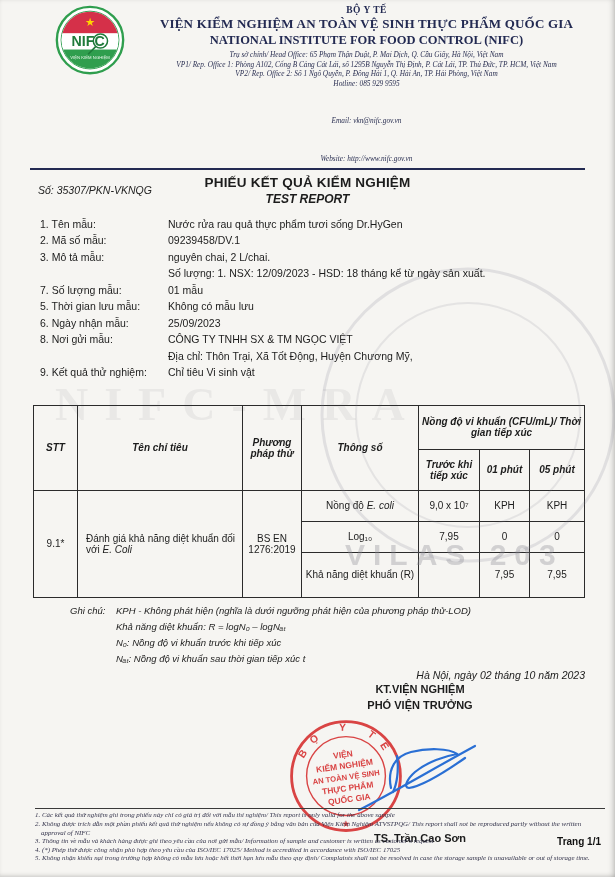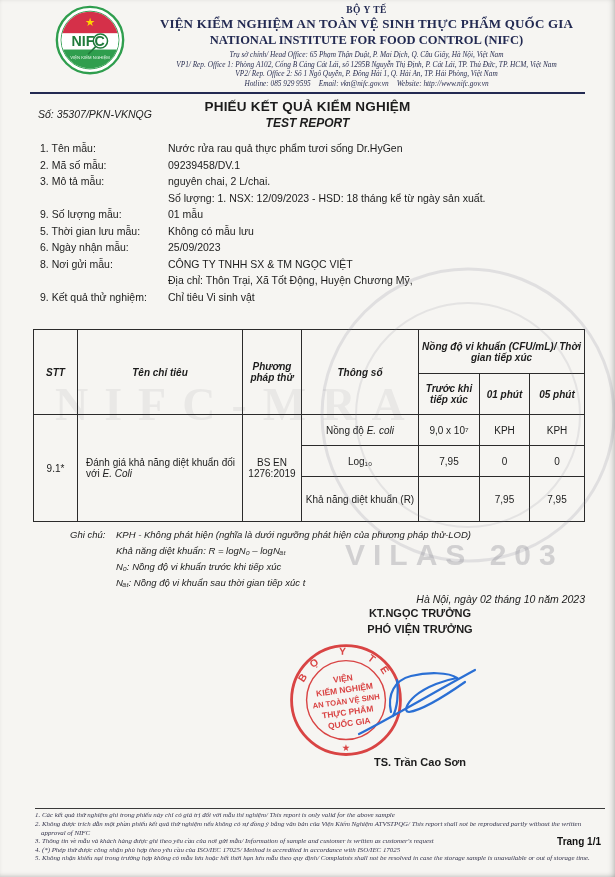--- a/index.html
+++ b/index.html
@@ -15,21 +15,21 @@
   .wm-mra{left:55px;top:378px;font-size:46px;font-weight:bold;letter-spacing:16px;color:rgba(70,70,90,0.07);font-family:"Liberation Serif",serif;}
   .wm-vilas{left:345px;top:538px;font-size:30px;font-weight:bold;letter-spacing:8px;color:rgba(140,140,148,0.35);}
   
   .header{display:flex;align-items:flex-start;padding:5px 10px 2px 52px;}
   .logo{width:76px;height:72px;flex:0 0 76px;}
   .head-text{flex:1;text-align:center;font-family:"Liberation Serif",serif;color:#232a52;}
   .ministry{font-size:9.5px;font-weight:bold;letter-spacing:.5px;}
   .inst-vi{font-size:13px;font-weight:bold;letter-spacing:.2px;margin-top:1px;}
   .inst-en{font-size:12.5px;font-weight:bold;margin-top:1px;}
   .addr{font-size:7.3px;font-style:italic;line-height:9.6px;margin-top:2px;color:#2a2f52;}
-  .addr-contact{display:flex;justify-content:center;gap:8px;}
+  .addr-contact{display:flex;justify-content:center;gap:28px;flex-direction:column;}
   .head-rule{height:0;border-top:2px solid #232a52;margin:2px 30px 0 30px;}
   
   .title-row{position:relative;margin-top:5px;}
   .doc-number{position:absolute;left:38px;top:9px;font-size:10.5px;font-style:italic;color:#222;}
   .titles{text-align:center;}
   .title-vi{font-size:13.5px;font-weight:bold;letter-spacing:.2px;}
   .title-en{font-size:12px;font-weight:bold;font-style:italic;margin-top:2px;}
   
   .fields{margin:10px 30px 0 40px;font-size:10.5px;}
   .frow{display:flex;line-height:16.5px;}
@@ -132,21 +132,21 @@
     </div>
     <div class="frow">
       <div class="flabel">3. Mô tả mẫu:</div>
       <div class="fvalue">nguyên chai, 2 L/chai.</div>
     </div>
     <div class="frow">
       <div class="flabel"></div>
       <div class="fvalue">Số lượng: 1. NSX: 12/09/2023 - HSD: 18 tháng kể từ ngày sản xuất.</div>
     </div>
     <div class="frow">
-      <div class="flabel">9. Số lượng mẫu:</div>
+      <div class="flabel">7. Số lượng mẫu:</div>
       <div class="fvalue">01 mẫu</div>
     </div>
     <div class="frow">
       <div class="flabel">5. Thời gian lưu mẫu:</div>
       <div class="fvalue">Không có mẫu lưu</div>
     </div>
     <div class="frow">
       <div class="flabel">6. Ngày nhận mẫu:</div>
       <div class="fvalue">25/09/2023</div>
     </div>
@@ -219,21 +219,21 @@
     <div class="notes-lines">
       <div>KPH - Không phát hiện (nghĩa là dưới ngưỡng phát hiện của phương pháp thử-LOD)</div>
       <div>Khả năng diệt khuẩn: R = logN₀ – logNₐₜ</div>
       <div>N₀: Nồng độ vi khuẩn trước khi tiếp xúc</div>
       <div>Nₐₜ: Nồng độ vi khuẩn sau thời gian tiếp xúc t</div>
     </div>
   </div>
 
   <div class="sig">
     <div class="sig-date">Hà Nội, ngày 02 tháng 10 năm 2023</div>
-    <div class="sig-title">KT.NGỌC TRƯỞNG</div>
+    <div class="sig-title">KT.VIỆN NGHIỆM</div>
     <div class="sig-title">PHÓ VIỆN TRƯỞNG</div>
     <div class="sig-art">
       <svg class="stamp" viewBox="0 0 130 130">
         <circle cx="65" cy="64" r="58" fill="none" stroke="#d94444" stroke-width="3"></circle>
         <circle cx="65" cy="64" r="42" fill="none" stroke="#d94444" stroke-width="1.5"></circle>
         <defs>
             <path id="arcTop" d="M 17,64 A 48,48 0 1 1 113,64" fill="none"></path>
           </defs>
         <text font-size="11" font-weight="bold" fill="#d94444" letter-spacing="10" font-family="Liberation Sans, sans-serif">
           <textPath href="#arcTop" startOffset="50%" text-anchor="middle">BỘ  Y  TẾ</textPath>

